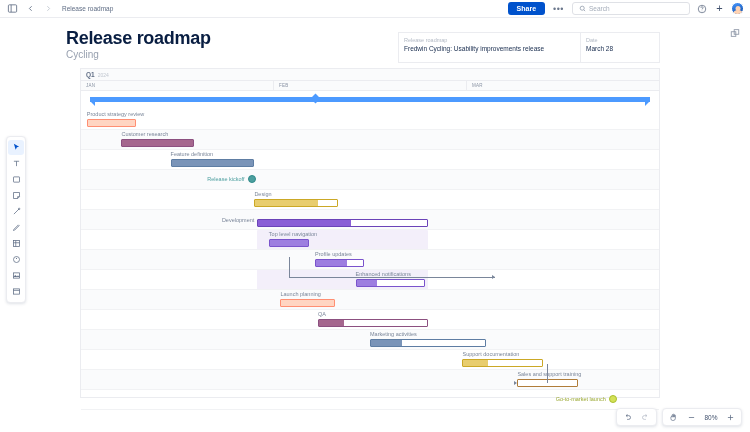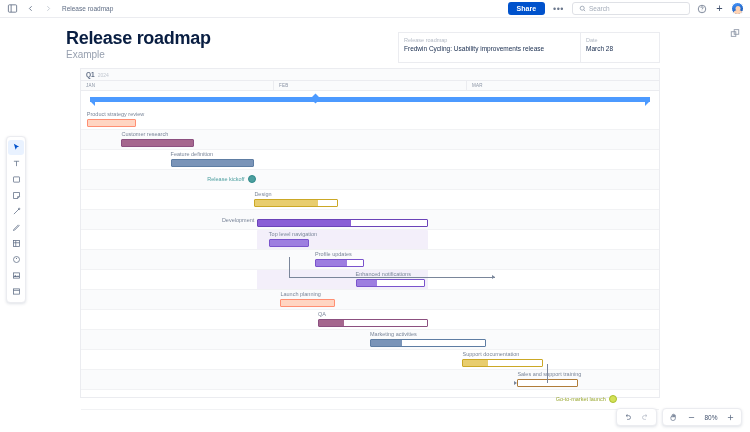--- a/index.html
+++ b/index.html
@@ -286,21 +286,21 @@
     </div>
     <div class="tool">
       <svg width="9" height="9" viewBox="0 0 24 24" fill="none" stroke="currentColor" stroke-width="2">
         <rect x="4" y="5" width="16" height="14"></rect>
           <line x1="4" y1="9" x2="20" y2="9"></line>
       </svg>
     </div>
   </div>
 
   <div class="page-title">Release roadmap</div>
-  <div class="page-sub">Example</div>
+  <div class="page-sub">Cycling</div>
   <div class="expand-ic">
     <svg width="10" height="10" viewBox="0 0 24 24" fill="none" stroke="currentColor" stroke-width="2">
       <rect x="3" y="9" width="11" height="11"></rect>
         <rect x="10" y="4" width="11" height="11"></rect>
     </svg>
   </div>
 
   <div class="info-card">
     <div class="info-cell first">
       <div class="info-k">Release roadmap</div>

